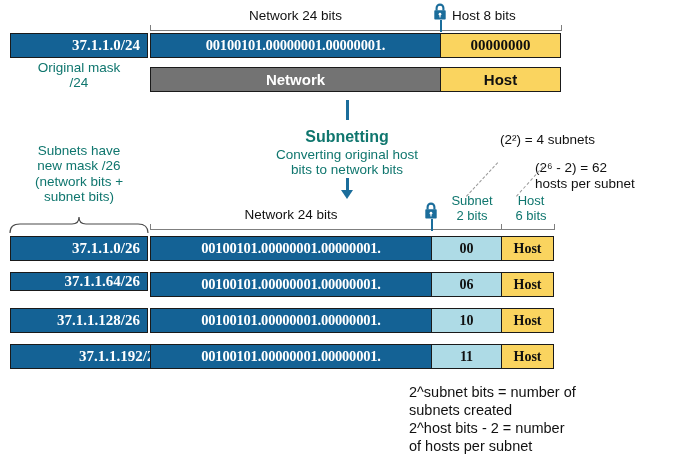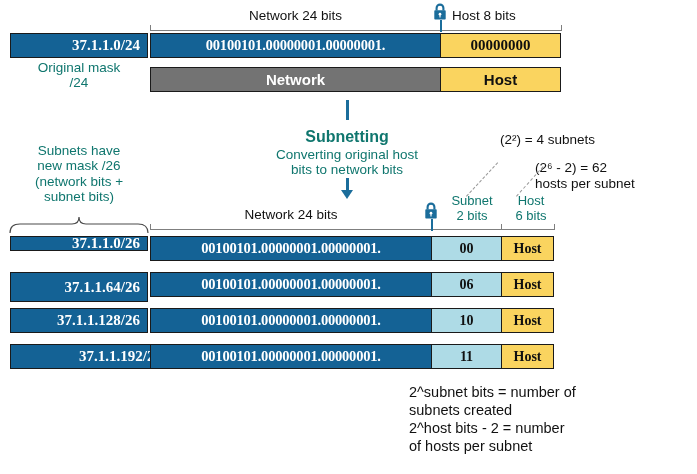--- a/index.html
+++ b/index.html
@@ -248,33 +248,33 @@
     <svg width="22" height="22" viewBox="0 0 22 22">
       <path d="M7.6 9.6 V7.0 a3.4 3.4 0 0 1 6.8 0 V9.6" fill="none" stroke="#1b6d9b" stroke-width="2.1"></path>
       <rect x="5.3" y="9.3" width="11.4" height="9.2" rx="0.8" fill="#1b6d9b"></rect>
       <circle cx="11" cy="13.2" r="1.35" fill="#ffffff"></circle>
       <rect x="10.45" y="13.2" width="1.1" height="3.3" fill="#ffffff"></rect>
     </svg>
   </div>
   <div class="tick" style="left:431px; top:219px; height:12px; background:#1b6d9b; width:2px;"></div>
 
   <div id="subnet-rows">
-      <div class="box box-ip" style="left:10px; top:236px; width:138px; height:15px;">
+      <div class="box box-ip" style="left:10px; top:236px; width:138px; height:25px;">
         <span>37.1.1.0/26</span>
       </div>
       <div class="box box-bin" style="left:150px; top:236px; width:282px; height:25px;">
         <span>00100101.00000001.00000001.</span>
       </div>
       <div class="box box-lightblue" style="left:431px; top:236px; width:71px; height:25px;">
         <span>00</span>
       </div>
       <div class="box box-yellow" style="left:501px; top:236px; width:53px; height:25px; font-size:14px;">
         <span>Host</span>
       </div>
-      <div class="box box-ip" style="left:10px; top:272px; width:138px; height:30px;text-align:center;">
+      <div class="box box-ip" style="left:10px; top:272px; width:138px; height:19px;text-align:center;">
         <span>37.1.1.64/26</span>
       </div>
       <div class="box box-bin" style="left:150px; top:272px; width:282px; height:25px;">
         <span>00100101.00000001.00000001.</span>
       </div>
       <div class="box box-lightblue" style="left:431px; top:272px; width:71px; height:25px;">
         <span>06</span>
       </div>
       <div class="box box-yellow" style="left:501px; top:272px; width:53px; height:25px; font-size:14px;">
         <span>Host</span>

